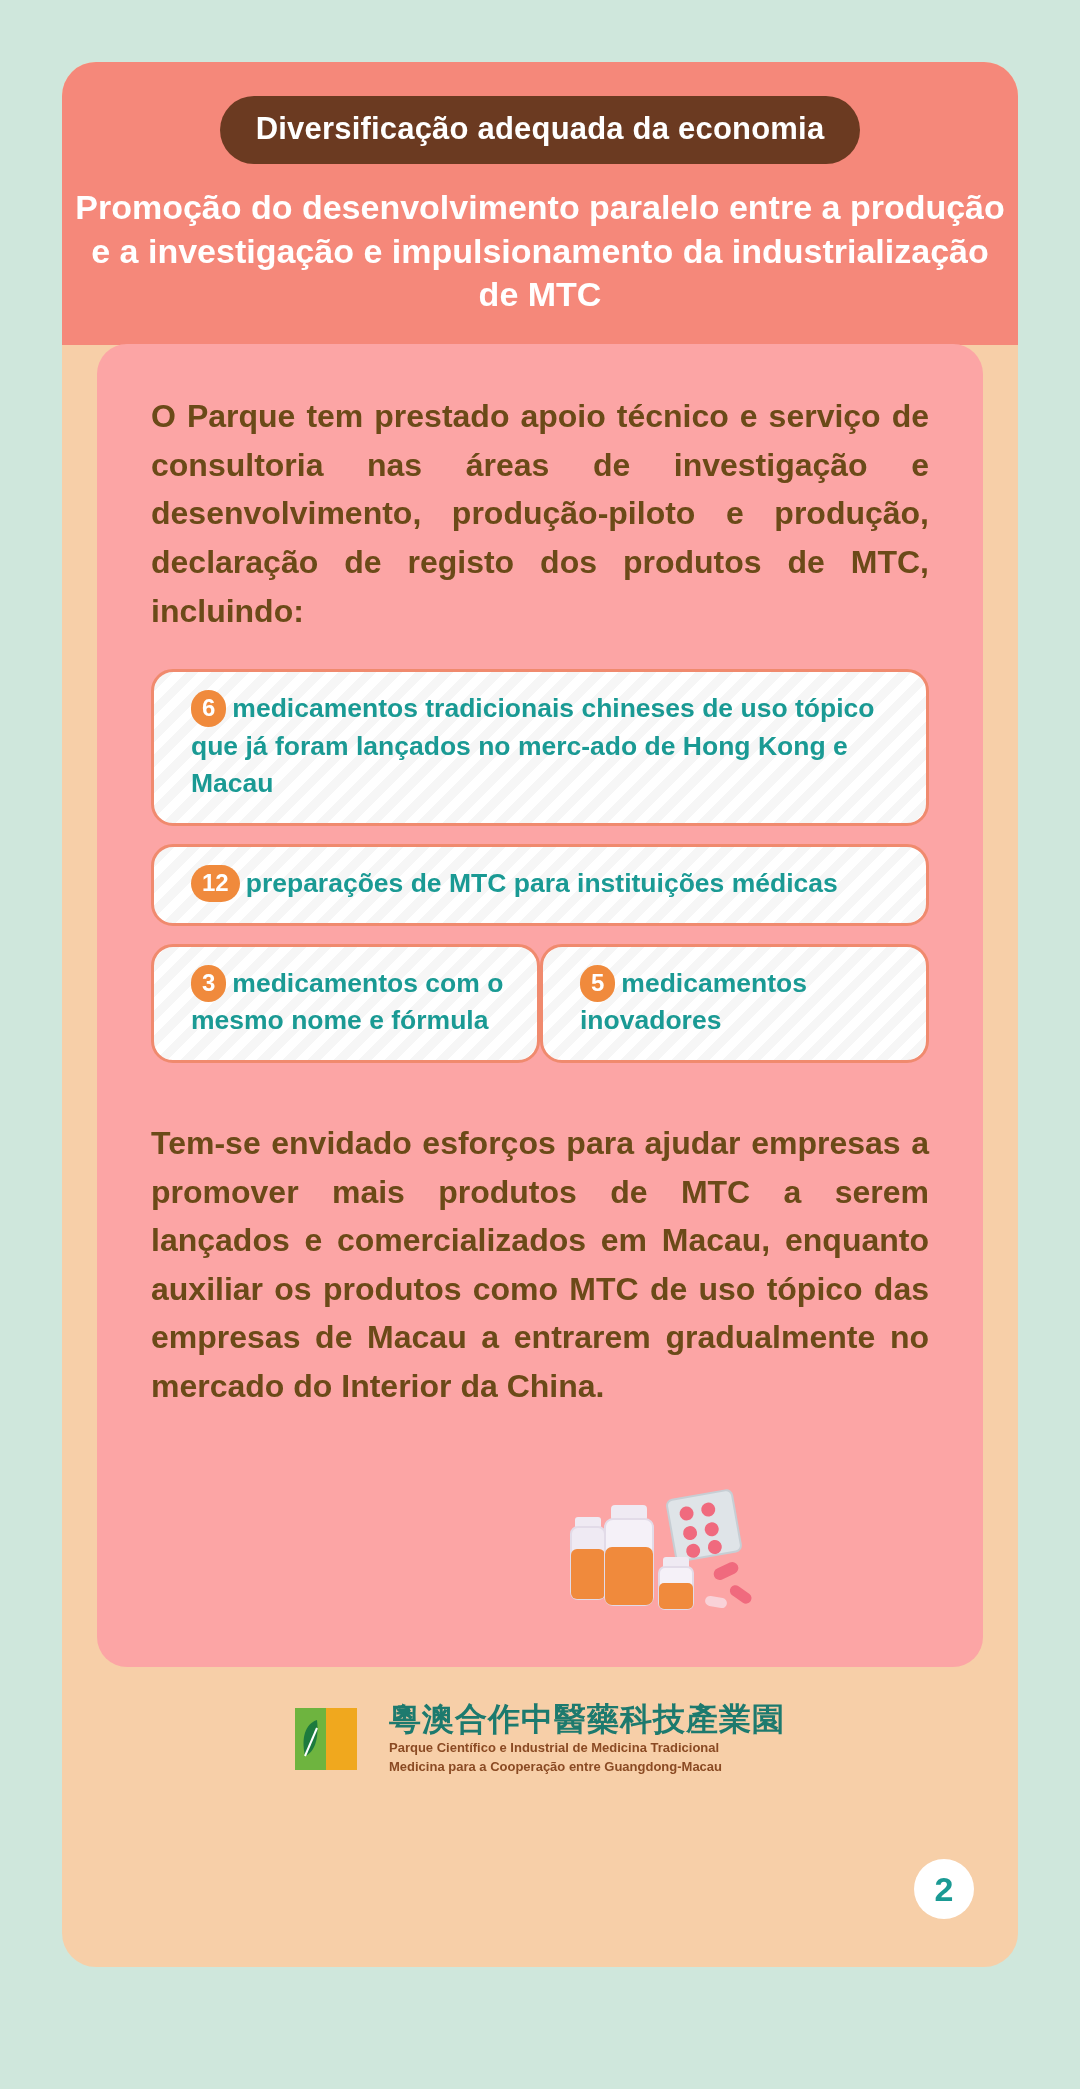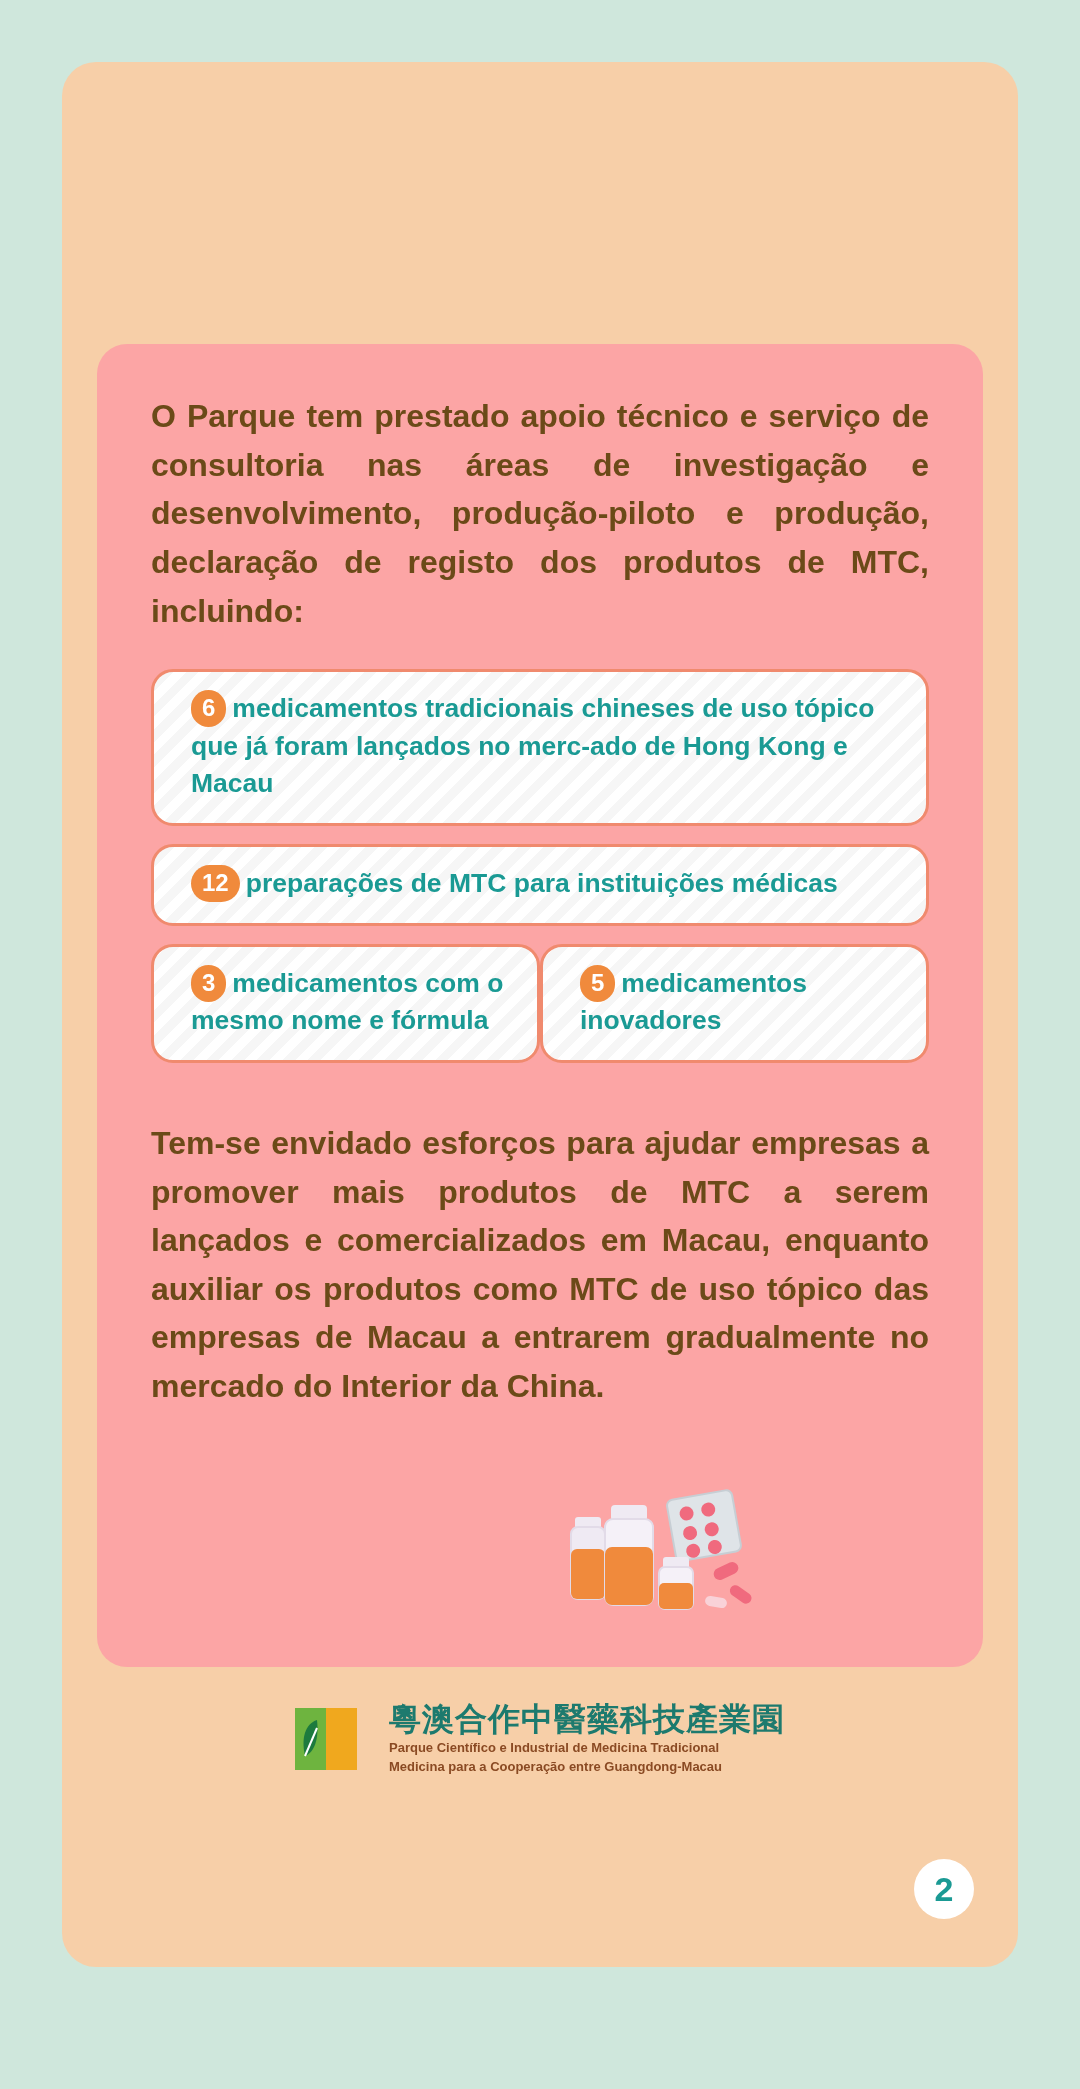--- a/index.html
+++ b/index.html
@@ -195,20 +195,24 @@
     display: flex;
     align-items: center;
     justify-content: center;
   }
 </style>
 </head>
 <body>
 
 <div class="card">
 
+  <div class="header">
+    <div class="pill">Diversificação adequada da economia</div>
+    <div class="header-title">Promoção do desenvolvimento paralelo entre a produção e a investigação e impulsionamento da industrialização de MTC</div>
+  </div>
 
   <div class="panel">
 
     <div class="body-text">O Parque tem prestado apoio técnico e serviço de consultoria nas áreas de investigação e desenvolvimento, produção-piloto e produção, declaração de registo dos produtos de MTC, incluindo:</div>
 
     <div class="items">
 
       <div class="item-box">
         <div class="item-text">
           <span class="num">6</span><span>medicamentos tradicionais chineses de uso tópico que já foram lançados no merc-ado de Hong Kong e Macau</span>

